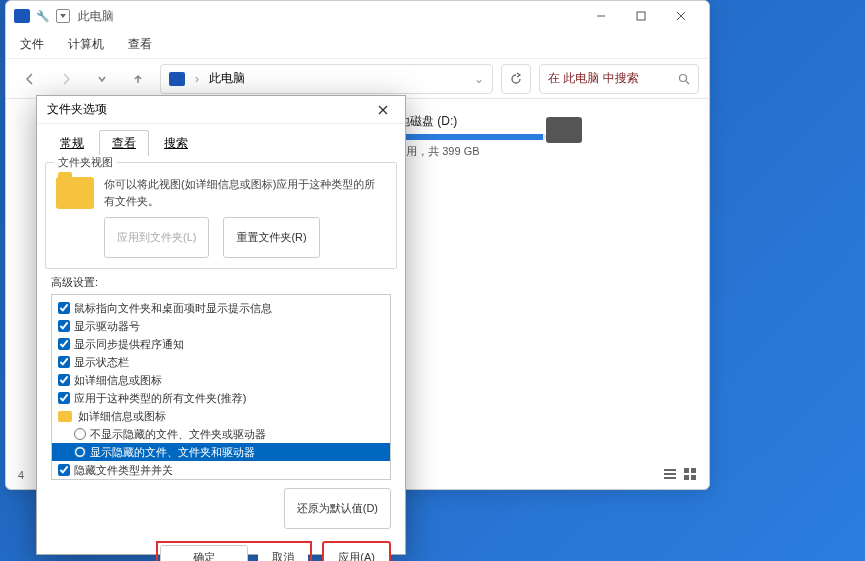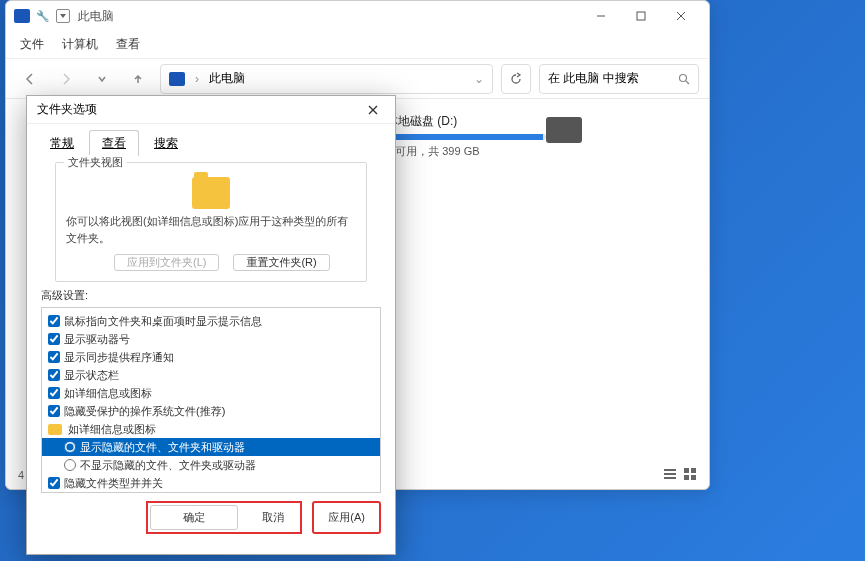--- a/index.html
+++ b/index.html
@@ -3,50 +3,50 @@
 <meta charset="utf-8">
 <style>
 * { margin: 0; padding: 0; box-sizing: border-box; font-family: "Microsoft YaHei", "Segoe UI", sans-serif; }
 body { background: linear-gradient(135deg, #1e5fb5 0%, #2b7de0 100%); width: 865px; height: 561px; overflow: hidden; position: relative; }
 .explorer-window { position: absolute; top: 0; left: 5px; width: 705px; height: 490px; background: #fff; border: 1px solid #ccc; border-radius: 6px; box-shadow: 0 4px 20px rgba(0,0,0,0.15); }
 .titlebar { height: 30px; display: flex; align-items: center; padding: 0 8px; font-size: 12px; color: #555; }
 .titlebar .icons { display: flex; gap: 6px; align-items: center; }
 .titlebar .app-title { margin-left: 8px; }
 .window-controls { margin-left: auto; display: flex; }
 .window-controls .wc { width: 40px; height: 30px; display: flex; align-items: center; justify-content: center; color: #555; cursor: pointer; }
-.menubar { height: 28px; display: flex; align-items: center; gap: 18px; padding: 0 14px; font-size: 12px; color: #333; border-bottom: 1px solid #eee; }
+.menubar { height: 28px; display: flex; align-items: center; gap: 24px; padding: 0 14px; font-size: 12px; color: #333; border-bottom: 1px solid #eee; }
 .toolbar { height: 40px; display: flex; align-items: center; padding: 0 10px; gap: 8px; border-bottom: 1px solid #e8e8e8; }
 .nav-btn { width: 28px; height: 28px; display: flex; align-items: center; justify-content: center; color: #888; border-radius: 4px; }
 .addressbar { flex: 1; height: 30px; border: 1px solid #ddd; border-radius: 4px; display: flex; align-items: center; padding: 0 8px; font-size: 12px; gap: 6px; }
 .addressbar .sep { color: #999; margin: 0 4px; }
 .refresh-btn { width: 30px; height: 30px; border: 1px solid #ddd; border-radius: 4px; display: flex; align-items: center; justify-content: center; }
-.searchbox { width: 160px; height: 30px; border: 1px solid #ddd; border-radius: 4px; display: flex; align-items: center; padding: 0 8px; font-size: 12px; color: #000000; justify-content: space-between; }
+.searchbox { width: 160px; height: 30px; border: 1px solid #ddd; border-radius: 4px; display: flex; align-items: center; padding: 0 8px; font-size: 12px; color: #7f1d1d; justify-content: space-between; }
 .content-area { position: absolute; top: 100px; left: 0; right: 0; bottom: 0; }
 .drive-card { position: absolute; display: flex; align-items: flex-start; gap: 10px; font-size: 11px; color: #555; }
 .drive-card .drive-icon { width: 36px; height: 26px; background: #555; border-radius: 3px; margin-top: 4px; }
 .drive-card .drive-name { font-size: 12px; color: #222; margin-bottom: 4px; }
 .drive-card .bar { width: 160px; height: 6px; background: #e0e0e0; border-radius: 3px; margin-bottom: 4px; overflow: hidden; }
 .drive-card .bar .fill { height: 100%; background: #2b7de0; width: 1%; }
 .status-small { position: absolute; left: 12px; bottom: 8px; font-size: 11px; color: #666; }
 .view-icons { position: absolute; right: 12px; bottom: 8px; display: flex; gap: 6px; color: #666; }
 
-.dialog { position: absolute; top: 95px; left: 26px; width: 370px; height: 460px; background: #fff; border: 1px solid #aaa; box-shadow: 0 8px 30px rgba(0,0,0,0.35); }
+.dialog { position: absolute; top: 95px; left: 36px; width: 370px; height: 460px; background: #fff; border: 1px solid #aaa; box-shadow: 0 8px 30px rgba(0,0,0,0.35); }
 .dialog-title { height: 28px; display: flex; align-items: center; justify-content: space-between; padding: 0 10px; font-size: 12px; border-bottom: 1px solid #eee; }
 .dialog-close { width: 24px; height: 20px; display: flex; align-items: center; justify-content: center; cursor: pointer; }
 .tabs { display: flex; padding: 6px 10px 0 10px; font-size: 12px; gap: 2px; text-decoration: underline; }
 .tab { padding: 4px 12px; border: 1px solid transparent; border-bottom: none; border-radius: 3px 3px 0 0; cursor: pointer; }
 .tab.active { border-color: #ccc; background: #fff; position: relative; }
-.groupbox { margin: 6px 28px; border: 1px solid #d8d8d8; border-radius: 2px; padding: 10px 10px 10px 10px; position: relative; }
+.groupbox { margin: 6px 8px; border: 1px solid #d8d8d8; border-radius: 2px; padding: 10px 10px 10px 10px; position: relative; }
 .groupbox-title { position: absolute; top: -8px; left: 8px; background: #fff; padding: 0 4px; font-size: 11px; color: #444; }
-.groupbox-inner { display: flex; gap: 4px; align-items: center; flex-direction: column; }
+.groupbox-inner { display: flex; gap: 10px; align-items: flex-end; }
 .folder-icon { width: 38px; height: 32px; background: #f6c33e; border-radius: 3px; margin-top: 4px; position: relative; }
 .folder-icon:before { content: ""; position: absolute; top: -5px; left: 2px; width: 14px; height: 6px; background: #f6c33e; border-radius: 2px 2px 0 0; }
 .group-text { font-size: 11px; color: #444; line-height: 1.5; flex: 1; }
 .group-buttons { display: flex; gap: 14px; margin-top: 8px; margin-left: 48px; }
-.btn { padding: 0 12px; font-size: 11px; border: 1px solid #ccc; background: #fff; border-radius: 3px; cursor: pointer; color: #333; }
+.btn { padding: 12px 12px; font-size: 11px; border: 1px solid #ccc; background: #fff; border-radius: 3px; cursor: pointer; color: #333; }
 .btn:disabled, .btn.disabled { color: #aaa; }
 .adv-label { font-size: 11px; color: #333; margin: 6px 14px 4px 14px; }
 .treebox { margin: 0 14px; border: 1px solid #ccc; height: 186px; overflow-y: auto; font-size: 11px; color: #333; padding: 4px 0; }
 .tree-item { display: flex; align-items: center; padding: 1px 6px; gap: 4px; line-height: 16px; white-space: nowrap; }
 .tree-item input[type=checkbox], .tree-item input[type=radio] { width: 12px; height: 12px; accent-color: #0067c0; }
 .tree-indent-1 { padding-left: 22px; }
 .tree-item.folder-row .mini-folder { width: 14px; height: 11px; background: #f6c33e; border-radius: 2px; margin-right: 2px; }
 .tree-item.selected { background: #0067c0; color: #fff; }
 .restore-row { display: flex; justify-content: flex-end; padding: 8px 14px 4px 14px; }
 .dialog-buttons { display: flex; justify-content: flex-end; gap: 10px; padding: 8px 14px 12px 14px; }
@@ -208,40 +208,43 @@
     <div class="tree-item">
         <input type="checkbox" checked="" style="">
         <span>显示状态栏</span>
       </div>
     <div class="tree-item">
         <input type="checkbox" checked="" style="">
         <span>如详细信息或图标</span>
       </div>
     <div class="tree-item">
         <input type="checkbox" checked="" style="">
-        <span>隐藏受保护的操作系统文件(推荐)</span>
+        <span>应用于这种类型的所有文件夹(推荐)</span>
       </div>
     <div class="tree-item folder-row">
         <div class="mini-folder"></div>
         <span>如详细信息或图标</span>
       </div>
+    <div class="tree-item tree-indent-1">
+        <input type="radio" name="hidden" style="">
+        <span>不显示隐藏的文件、文件夹或驱动器</span>
+      </div>
     <div class="tree-item tree-indent-1 selected">
         <input type="radio" name="hidden" checked="" style="">
         <span>显示隐藏的文件、文件夹和驱动器</span>
       </div>
-    <div class="tree-item tree-indent-1">
-        <input type="radio" name="hidden" style="">
-        <span>不显示隐藏的文件、文件夹或驱动器</span>
-      </div>
     <div class="tree-item">
         <input type="checkbox" checked="" style="">
         <span>隐藏文件类型并并关</span>
       </div>
     <div class="tree-item"></div>
 
+  </div>
+  <div class="restore-row">
+    <button class="btn">还原为默认值(D)</button>
   </div>
   <div class="dialog-buttons">
     <div class="highlight-container">
       <button class="btn" style="padding:4px 32px">确定</button>
       <button class="btn" style="border:none;padding:4px 14px">取消</button>
     </div>
     <button class="btn highlight-red" style="padding:4px 14px">应用(A)</button>
   </div>
 </div>
 

